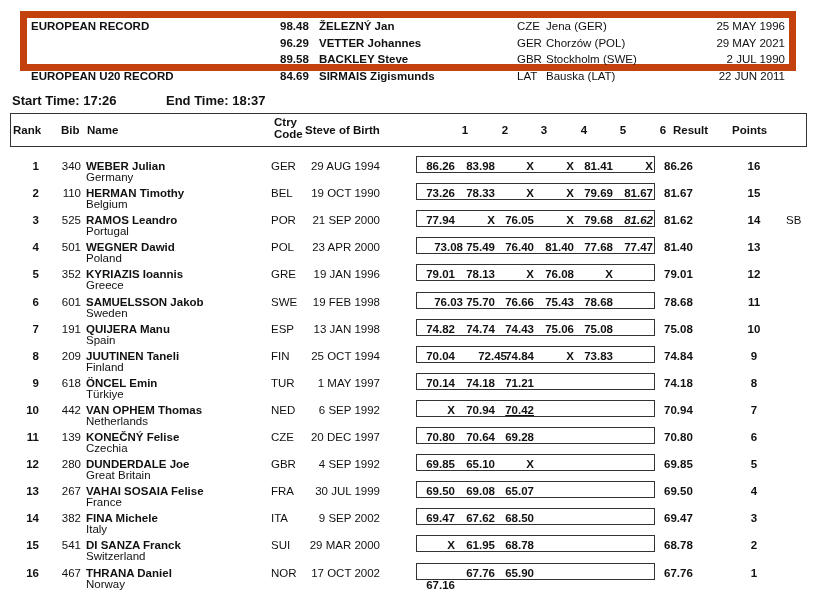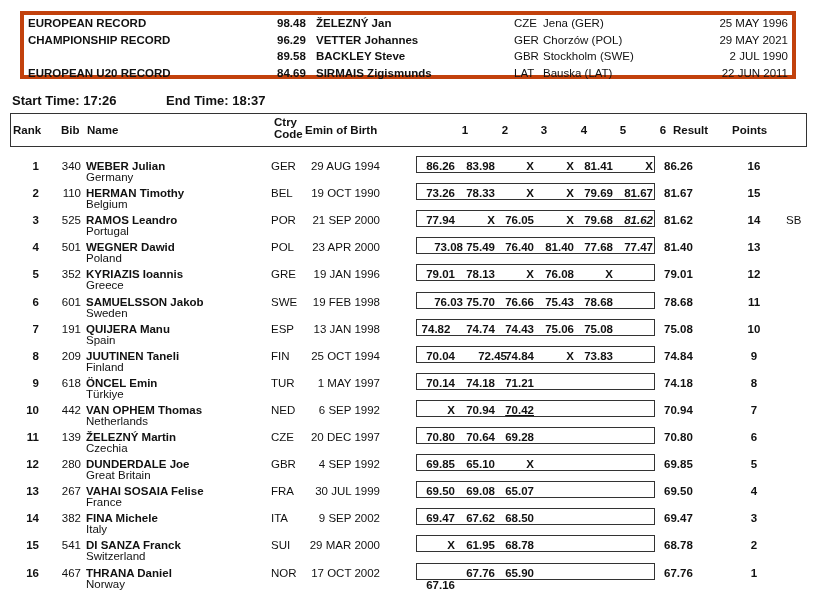--- a/index.html
+++ b/index.html
@@ -1,22 +1,22 @@
 <!DOCTYPE html>
 <html><head>
 <meta charset="utf-8">
 <style>
   html, body { margin: 0; padding: 0; background: #ffffff; }
   body {
     width: 823px; height: 600px; position: relative; overflow: hidden;
     font-family: "Liberation Sans", sans-serif; color: #111;
   }
   .records {
-    position: absolute; left: 20px; top: 11px; width: 776px; height: 68px;
-    border: 4px solid #c2410c; box-sizing: border-box; text-align: center;
+    position: absolute; left: 20px; top: 11px; width: 776px; height: 60px;
+    border: 7px solid #c2410c; box-sizing: border-box; text-align: center;
   }
   .rec-row { position: absolute; left: 0; width: 100%; height: 17px; font-size: 11.5px; line-height: 17px; }
   .rec-row span { position: absolute; top: 0; white-space: nowrap; }
   .rec-title { left: 4px; font-weight: bold; }
   .rec-mark { left: 253px; font-weight: bold; }
   .rec-name { left: 292px; font-weight: bold; }
   .rec-ctry { left: 490px; }
   .rec-venue { left: 519px; }
   .rec-date { right: 4px; }
 
@@ -63,21 +63,20 @@
 <div class="records" id="records">
     <div class="rec-row" style="top: 0px;">
       <span class="rec-title">EUROPEAN RECORD</span>
       <span class="rec-mark">98.48</span>
       <span class="rec-name">ŽELEZNÝ Jan</span>
       <span class="rec-ctry">CZE</span>
       <span class="rec-venue">Jena (GER)</span>
       <span class="rec-date">25 MAY 1996</span>
     </div>
     <div class="rec-row" style="top: 16.5px;">
-      <span class="rec-title">CHAMPIONSHIP RECORD</span>
       <span class="rec-mark">96.29</span>
       <span class="rec-name">VETTER Johannes</span>
       <span class="rec-ctry">GER</span>
       <span class="rec-venue">Chorzów (POL)</span>
       <span class="rec-date">29 MAY 2021</span>
     </div>
     <div class="rec-row" style="top: 33px;">
       <span class="rec-mark">89.58</span>
       <span class="rec-name">BACKLEY Steve</span>
       <span class="rec-ctry">GBR</span>
@@ -100,21 +99,21 @@
 </div>
 
 <div class="header">
   <span class="h-rank">Rank</span>
   <span class="h-bib">Bib</span>
   <span class="h-name">Name</span>
   <span class="h-ctry">
     <span style="position:static;display:block">Ctry</span>
     <span style="position:static;display:block">Code</span>
   </span>
-  <span class="h-dob">Emin of Birth</span>
+  <span class="h-dob">Steve of Birth</span>
   <span class="h-att" style="left:444px">1</span>
   <span class="h-att" style="left:484px">2</span>
   <span class="h-att" style="left:523px">3</span>
   <span class="h-att" style="left:563px">4</span>
   <span class="h-att" style="left:602px">5</span>
   <span class="h-att" style="left:642px">6</span>
   <span class="h-result">Result</span>
   <span class="h-points">Points</span>
 </div>
 
@@ -237,21 +236,21 @@
       <span class="c-rank">7</span>
       <span class="c-bib">191</span>
       <span class="c-name">QUIJERA Manu</span>
       <span class="c-country">Spain</span>
       <span class="c-ctry">ESP</span>
       <span class="c-dob">13 JAN 1998</span>
       <span class="c-result">75.08</span>
       <span class="c-points">10</span>
       <span class="c-note"></span>
       <div class="att-box">
-        <span class="att" style="left: 0px; text-align: center;">74.82</span>
+        <span class="att" style="left: 0px;">74.82</span>
         <span class="att" style="left: 40px;">74.74</span>
         <span class="att" style="left: 79px;">74.43</span>
         <span class="att" style="left: 119px;">75.06</span>
         <span class="att" style="left: 158px;">75.08</span>
         <span class="att" style="left: 198px;"></span>
       </div>
     </div>
     <div class="row" style="top: 343.7px;">
       <span class="c-rank">8</span>
       <span class="c-bib">209</span>
@@ -305,21 +304,21 @@
         <span class="att" style="left: 40px;">70.94</span>
         <span class="att" style="left: 79px; text-decoration: underline;">70.42</span>
         <span class="att" style="left: 119px;"></span>
         <span class="att" style="left: 158px;"></span>
         <span class="att" style="left: 198px;"></span>
       </div>
     </div>
     <div class="row" style="top: 425px;">
       <span class="c-rank">11</span>
       <span class="c-bib">139</span>
-      <span class="c-name">ŽELEZNÝ Martin</span>
+      <span class="c-name">KONEČNÝ Felise</span>
       <span class="c-country">Czechia</span>
       <span class="c-ctry">CZE</span>
       <span class="c-dob">20 DEC 1997</span>
       <span class="c-result">70.80</span>
       <span class="c-points">6</span>
       <span class="c-note"></span>
       <div class="att-box">
         <span class="att" style="left: 0px;">70.80</span>
         <span class="att" style="left: 40px;">70.64</span>
         <span class="att" style="left: 79px;">69.28</span>

